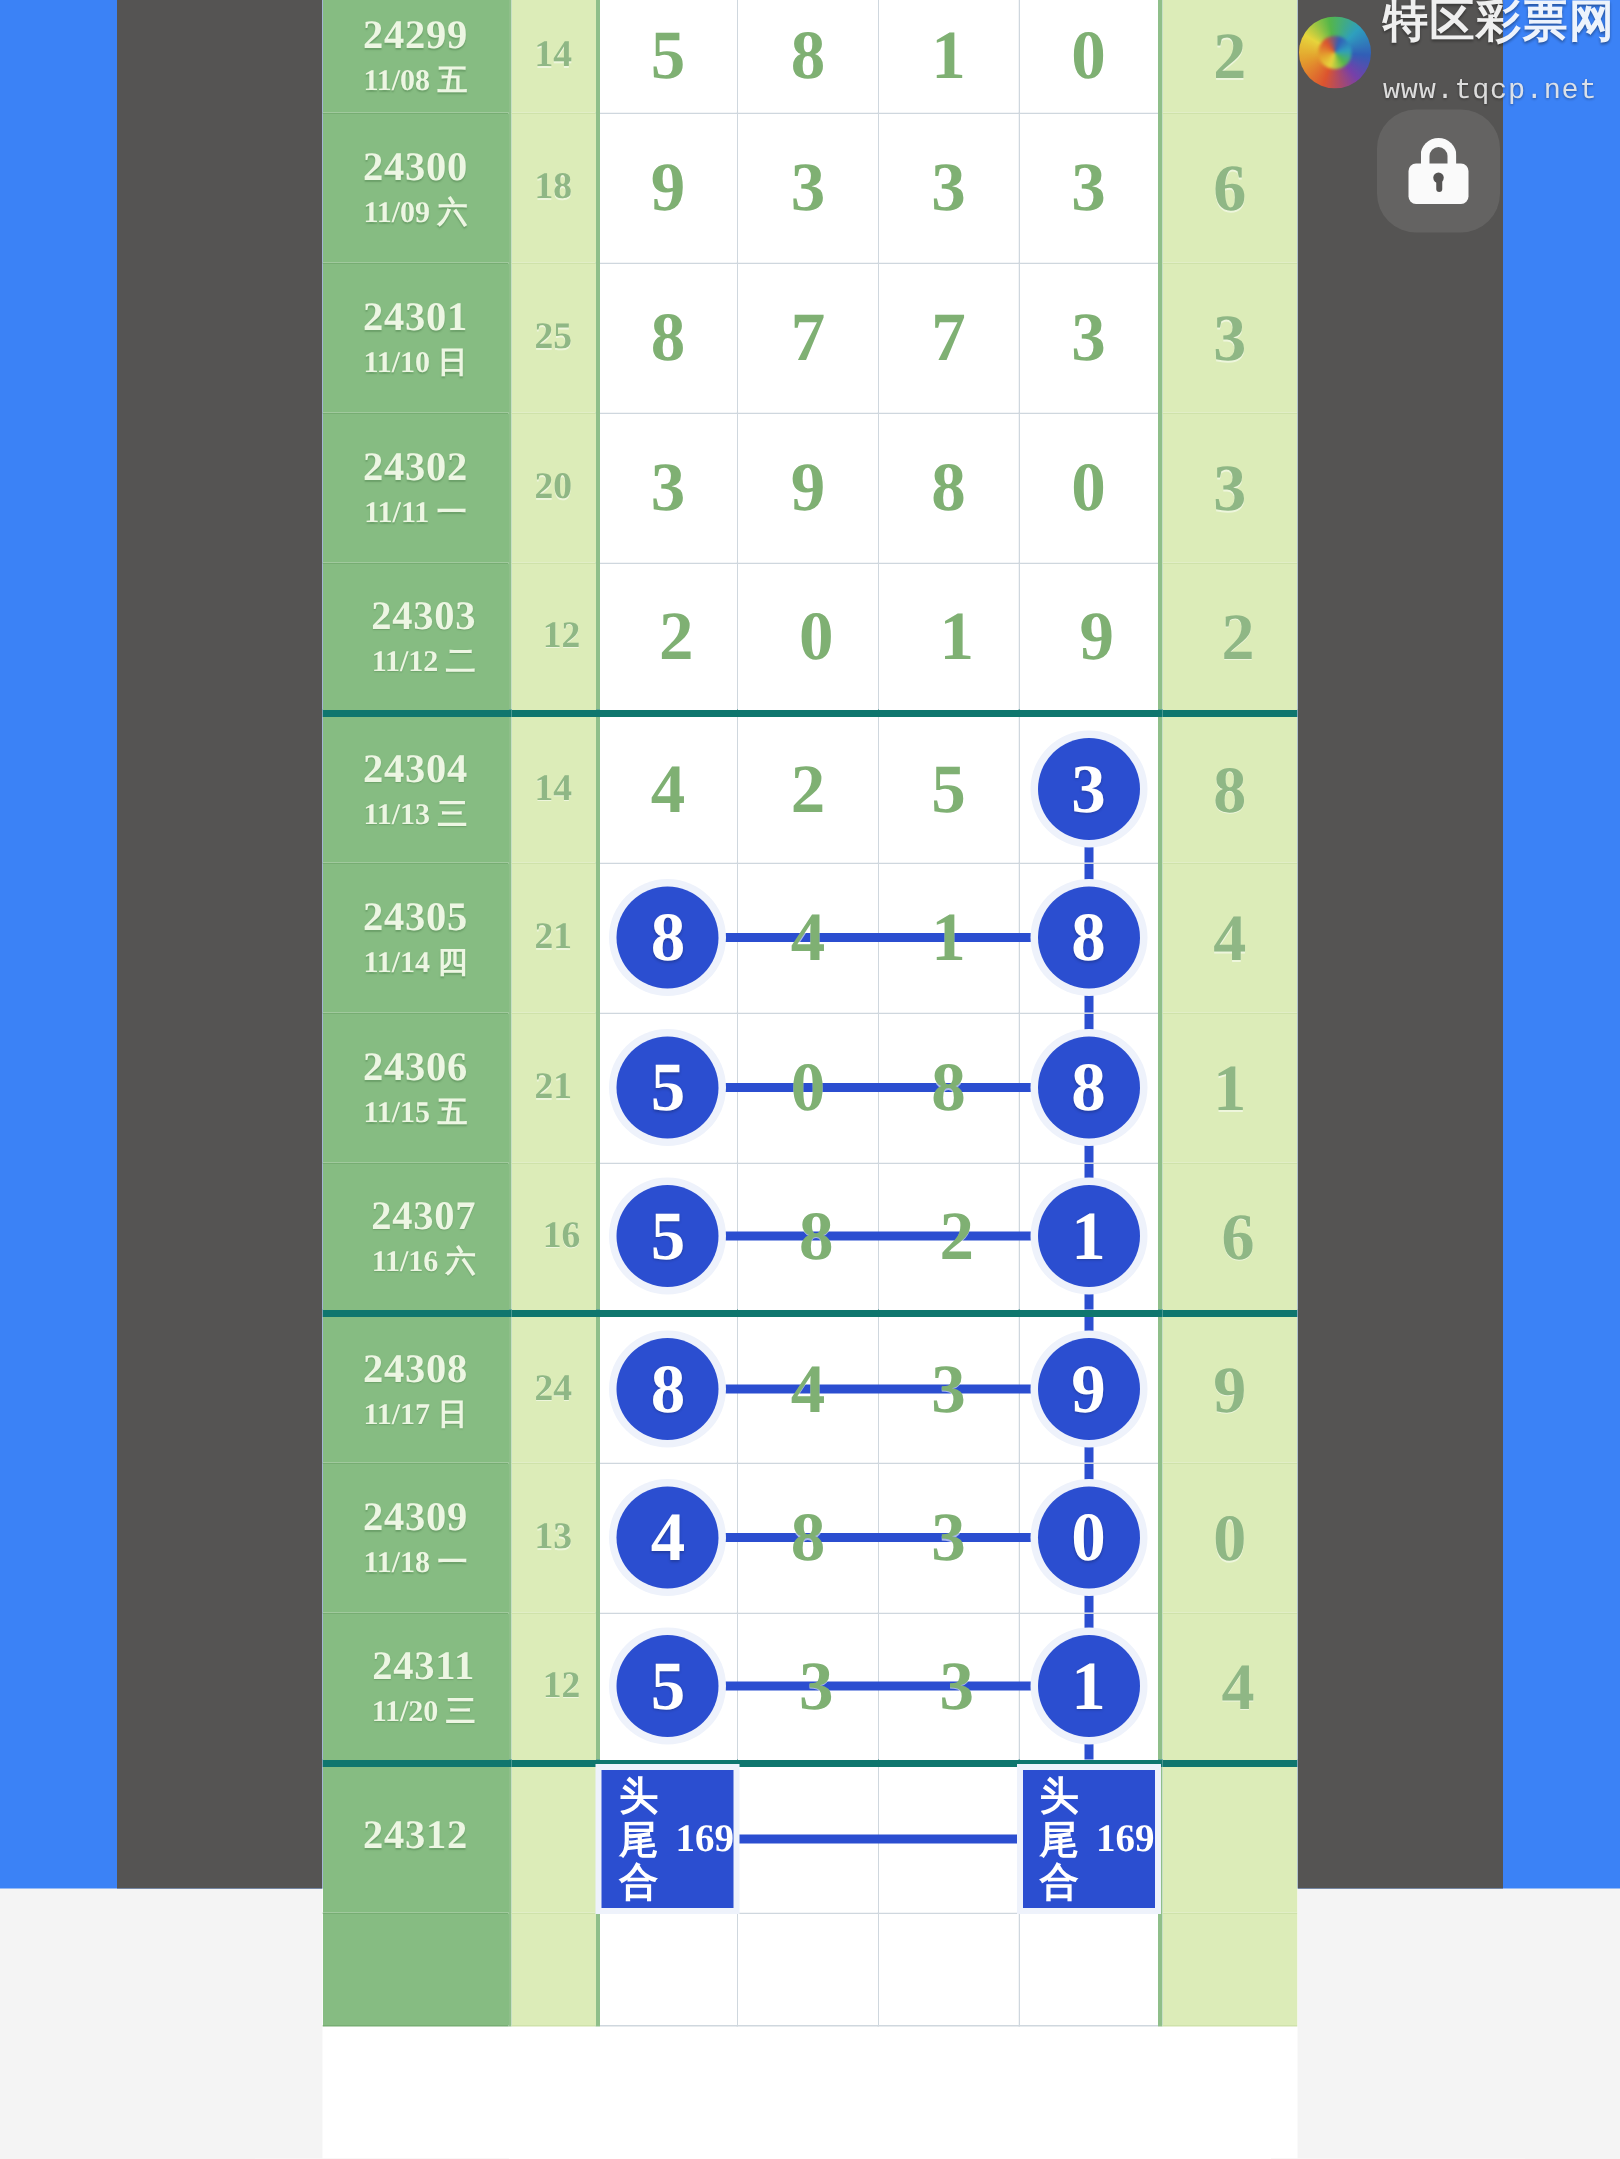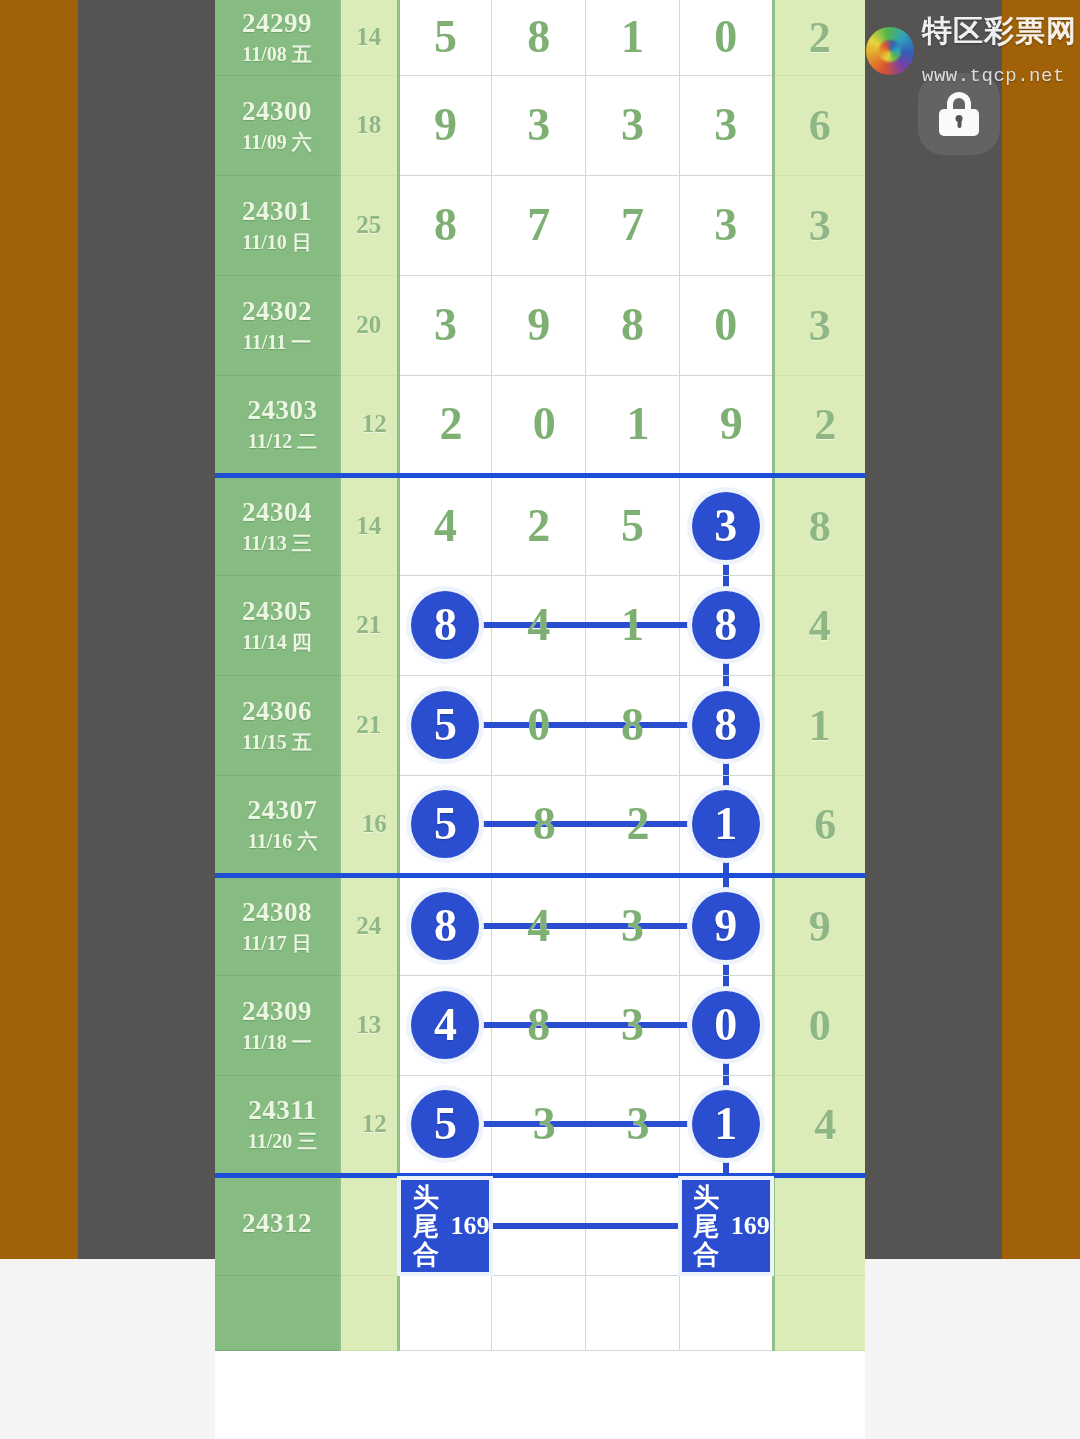--- a/index.html
+++ b/index.html
@@ -2,21 +2,21 @@
 <html><head>
 <meta charset="utf-8">
 <style>
   * { box-sizing: border-box; margin: 0; padding: 0; }
   html, body {
     width: 1080px; height: 1439px;
     background: #f4f4f4;
     font-family: "Liberation Serif", "DejaVu Serif", serif;
     overflow: hidden;
   }
-  #root { position: relative; width: 1080px; height: 1259px; background: #a16207; }
+  #root { position: relative; width: 1080px; height: 1259px; background: #3b82f6; }
 
   
   .gutter { position: absolute; top: 0; bottom: 0; background: #555453; }
   .gutter.left  { left: 78px;  width: 137px; }
   .gutter.right { left: 865px; width: 137px; }
 
   
   .table-wrap {
     position: absolute; left: 215px; top: 0; width: 650px; height: 1439px;
     overflow: hidden; background: #ffffff;
@@ -69,21 +69,21 @@
     display: inline-block; line-height: 1;
   }
   
   td.tail {
     background: #dcecb8; color: #8fb785; font-size: 44px; font-weight: 700;
     border-bottom: 1px solid #cfe2aa;
     text-shadow: 0 1px 0 rgba(255,255,255,.5);
   }
 
   
-  tr.thickbot > td { border-bottom: 5px solid #1d4ed8; padding-left: 11px; }
+  tr.thickbot > td { border-bottom: 5px solid #0f766e; padding-left: 11px; }
 
   
   .ball {
     position: absolute; left: 50%; top: 50%;
     transform: translate(-50%, -50%);
     width: 68px; height: 68px; border-radius: 50%;
     background: #2b4ed0;
     box-shadow: 0 0 0 5px #eef2fb;
     z-index: 4;
     display: flex; align-items: center; justify-content: center;
@@ -112,21 +112,21 @@
     z-index: 4;
     display: flex; flex-direction: row; align-items: center; justify-content: center;
     color: #ffffff;
   }
   .hbox .lbl { font-size: 26px; font-weight: 700;
                font-family: "Liberation Sans","DejaVu Sans",sans-serif; line-height: 1.1; }
   .hbox .val { font-size: 26px; font-weight: 700; line-height: 1.1; margin-top: 1px; }
 
   
   .watermark {
-    position: absolute; left: 866px; top: 20px; width: 214px; height: 62px;
+    position: absolute; left: 866px; top: 4px; width: 214px; height: 62px;
     display: flex; align-items: center; gap: 8px; z-index: 20;
     opacity: .92; pointer-events: none;
   }
   .wm-logo { width: 48px; height: 48px; border-radius: 50%; flex: 0 0 48px;
     background:
       radial-gradient(circle at 52% 50%, #ffffff 0 7%, rgba(255,255,255,0) 8%),
       conic-gradient(from 200deg,
         #e8542c 0deg, #f0a32a 55deg, #f3e03a 100deg,
         #55bf4a 150deg, #2ba6c8 205deg, #2f5fbf 255deg,
         #7a3fb0 300deg, #e8542c 360deg);

